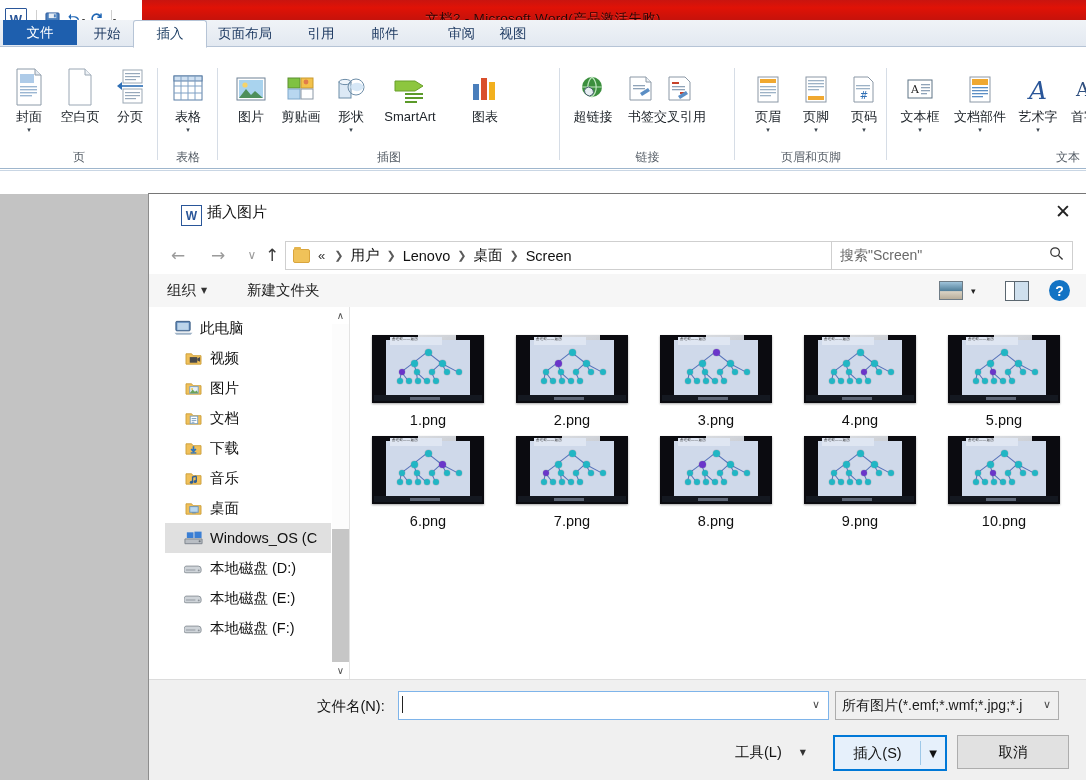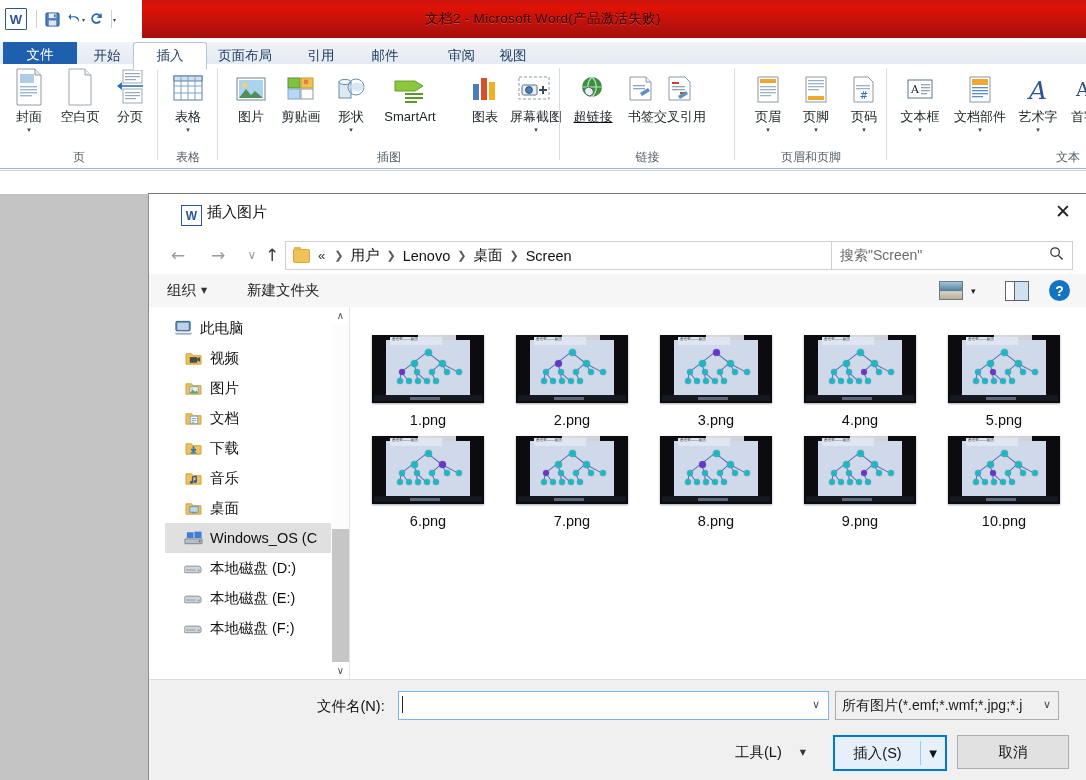--- a/index.html
+++ b/index.html
@@ -23,21 +23,21 @@
   .qat-sep{width:1px;height:18px;background:#cfcfcf;margin:0 4px;}
   .qat-btn{width:22px;height:22px;display:flex;align-items:center;justify-content:center;font-size:14px;color:#2a5699;}
   .qat-save{color:#3a6ea5;font-size:15px;}
   .qat-arrow{font-size:6px;color:#444;margin-left:-3px;}
   .title-text{position:absolute;left:0;top:0;width:1086px;height:38px;
     display:flex;align-items:center;justify-content:center;
     color:#2b0403;font-size:13.5px;letter-spacing:.3px;
     text-shadow:0 1px 0 rgba(255,120,110,.45);}
 
   
-  .tabstrip{position:absolute;left:0;top:42px;width:1086px;height:26px;
+  .tabstrip{position:absolute;left:0;top:20px;width:1086px;height:26px;
     background:linear-gradient(180deg,#f0f3f7 0%,#e3e9f1 100%);border-bottom:1px solid #b6c4d6;}
   .tab{position:absolute;top:0;height:26px;display:flex;align-items:center;justify-content:center;
     font-size:13.5px;color:#1f3b63;padding:0 10px;}
   .tab.file{background:#1e5fae;color:#fff;left:3px;width:54px;height:25px;top:0;}
   .tab.active{background:#fff;border:1px solid #b6c4d6;border-bottom:1px solid #fff;
     border-radius:3px 3px 0 0;z-index:3;color:#16385f;}
   .tab.norm{border:1px solid transparent;}
 
   .ribbon{position:absolute;left:0;top:64px;width:1086px;height:104px;background:#fff;border-bottom:1px solid #9fb6cd;}
   .rgroup{position:absolute;top:0;height:104px;}
@@ -322,39 +322,26 @@
         <div class="ritem" style="left:238px;">
           <div class="ricon">
             <svg width="34" height="32" viewBox="0 0 34 32">
                 <rect x="5" y="10" width="6" height="16" fill="#4a7ebb"></rect>
                 <rect x="13" y="4" width="6" height="22" fill="#d94f2b"></rect>
                 <rect x="21" y="8" width="6" height="18" fill="#f2b01e"></rect>
               </svg>
           </div>
           <div class="rlabel">图表</div>
         </div>
-        <div class="ritem" style="left:285px;width:66px;">
-          <div class="ricon">
-            <svg width="40" height="32" viewBox="0 0 40 32">
-                <rect x="3" y="3" width="30" height="22" fill="none" stroke="#8b98a6" stroke-dasharray="3 2"></rect>
-                <rect x="6" y="11" width="15" height="10" rx="1.5" fill="#e7edf3" stroke="#59707f"></rect>
-                <circle cx="13" cy="16" r="3.4" fill="#4a7ebb" stroke="#2c5580"></circle>
-                <rect x="23" y="15" width="8" height="2" fill="#3b4a57"></rect>
-                <rect x="26" y="12" width="2" height="8" fill="#3b4a57"></rect>
-              </svg>
-          </div>
-          <div class="rlabel">屏幕截图</div>
-          <div class="rcaret">▾</div>
-        </div>
         <div class="gname">插图</div>
         <div class="gsep"></div>
       </div>
 
       <div class="rgroup" style="left:560px;width:175px;">
-        <div class="ritem" style="left:4px;text-decoration:underline;">
+        <div class="ritem" style="left:4px;">
           <div class="ricon">
             <svg width="34" height="32" viewBox="0 0 34 32">
                 <circle cx="16" cy="13" r="10" fill="#3c8f3e"></circle>
                 <path d="M6 13 h20 M16 3 a14 14 0 0 1 0 20 a14 14 0 0 1 0 -20" fill="none" stroke="#bfe6c0" stroke-width="1.2"></path>
                 <path d="M9 19 a4 4 0 0 1 6 -5 l2 2 a4 4 0 0 1 -6 5z" fill="#e8eef2" stroke="#4a6170"></path>
               </svg>
           </div>
           <div class="rlabel">超链接</div>
         </div>
         <div class="ritem" style="left:52px;">

